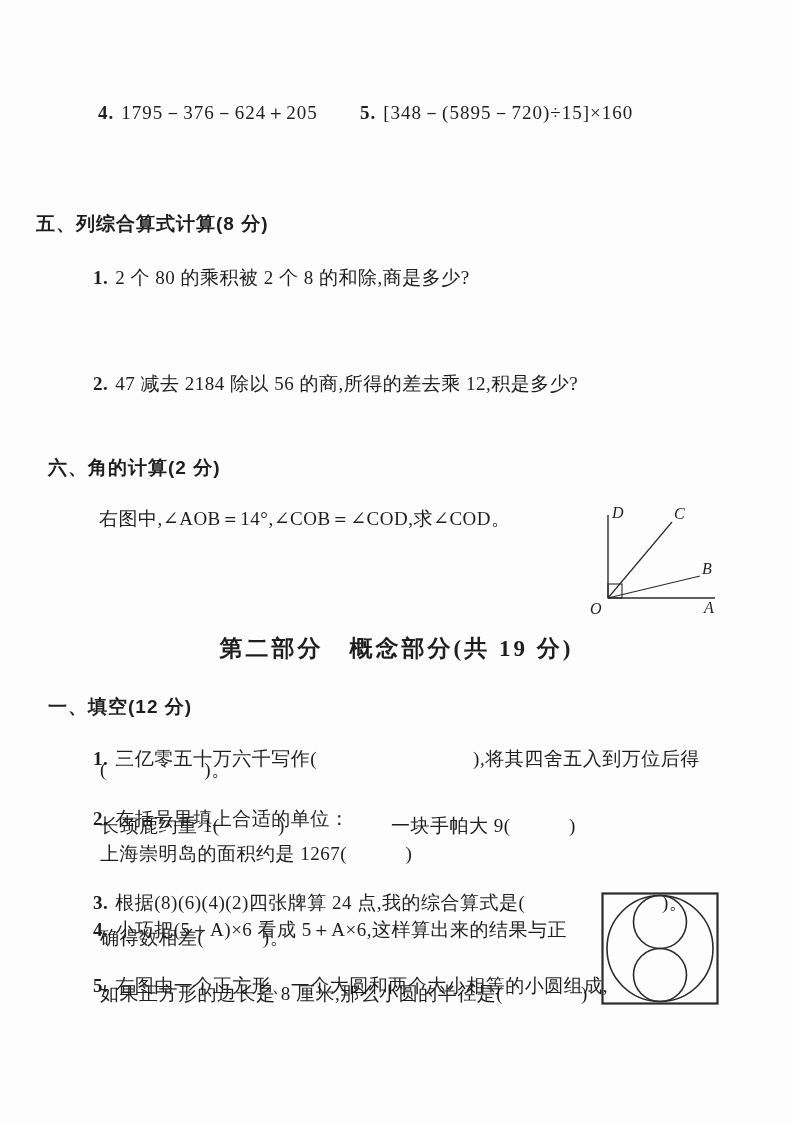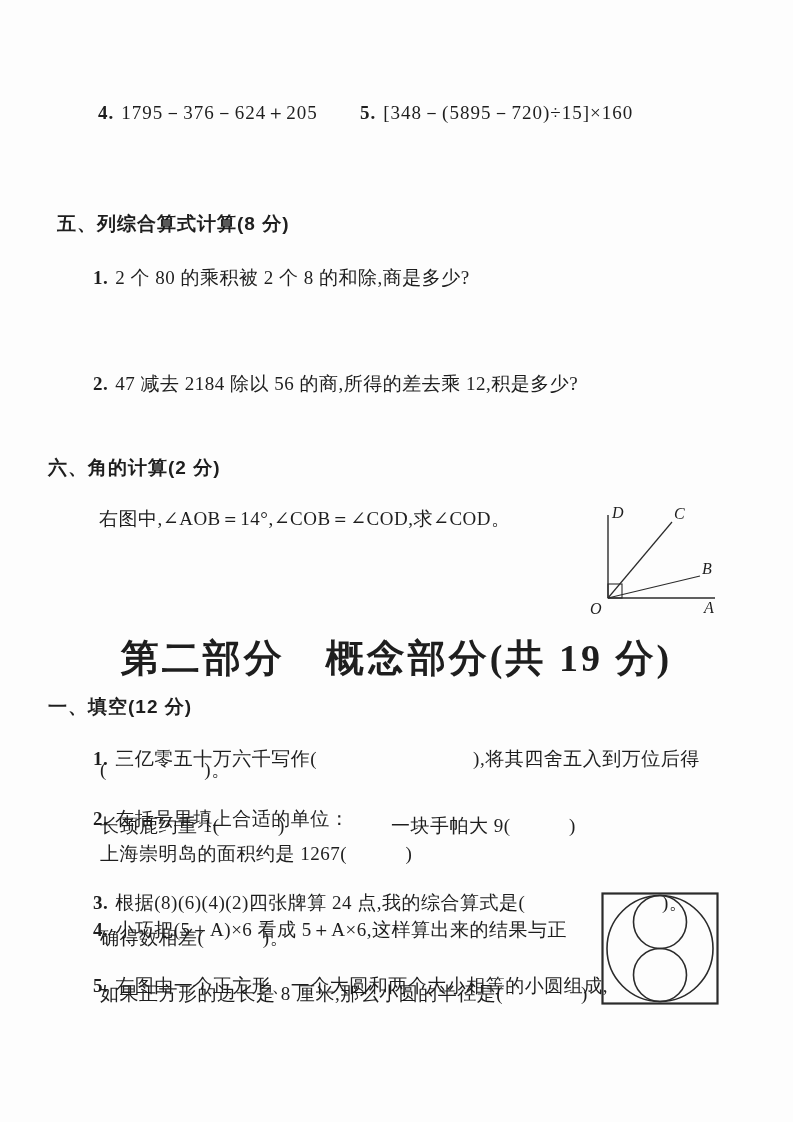--- a/index.html
+++ b/index.html
@@ -30,21 +30,21 @@
   .sec-title {
     font-family: "Liberation Sans", "DejaVu Sans", sans-serif;
     font-weight: bold;
     font-size: 19px;
     letter-spacing: 1px;
   }
   .heading {
     position: absolute;
     left: 0; width: 100%;
     text-align: center;
-    font-size: 38px;
+    font-size: 23px;
     font-weight: bold;
     letter-spacing: 3px;
     font-family: "Liberation Serif", "DejaVu Serif", serif;
   }
   .it { }
   .expr { letter-spacing: 1px; }
   svg { position: absolute; }
   svg text {
     font-family: "Liberation Serif", "DejaVu Serif", serif;
     font-style: italic;
@@ -61,21 +61,21 @@
 
 <div class="page">
 
   <div class="line expr" style="left:75px; top:81px;">
     <span class="qn">4.</span><span>1795－376－624＋205</span>
   </div>
   <div class="line expr" style="left:337px; top:81px;">
     <span class="qn">5.</span><span>[348－(5895－720)÷15]×160</span>
   </div>
 
-  <div class="line sec-title" style="left:57px; top:213px;">五、列综合算式计算(8 分)</div>
+  <div class="line sec-title" style="left:36px; top:213px;">五、列综合算式计算(8 分)</div>
   <div class="line" style="left:72px; top:246px;">
     <span class="qn">1.</span><span>2 个 80 的乘积被 2 个 8 的和除,商是多少?</span>
   </div>
   <div class="line" style="left:72px; top:352px;">
     <span class="qn">2.</span><span>47 减去 2184 除以 56 的商,所得的差去乘 12,积是多少?</span>
   </div>
 
   <div class="line sec-title" style="left:48px; top:457px;text-align:right;">六、角的计算(2 分)</div>
   <div class="line" style="left:78px; top:487px;">
     <span>右图中,∠</span><span class="it">AOB</span><span>＝14°,∠</span><span class="it">COB</span><span>＝∠</span><span class="it">COD</span><span>,求∠</span><span class="it">COD</span><span>。</span>

